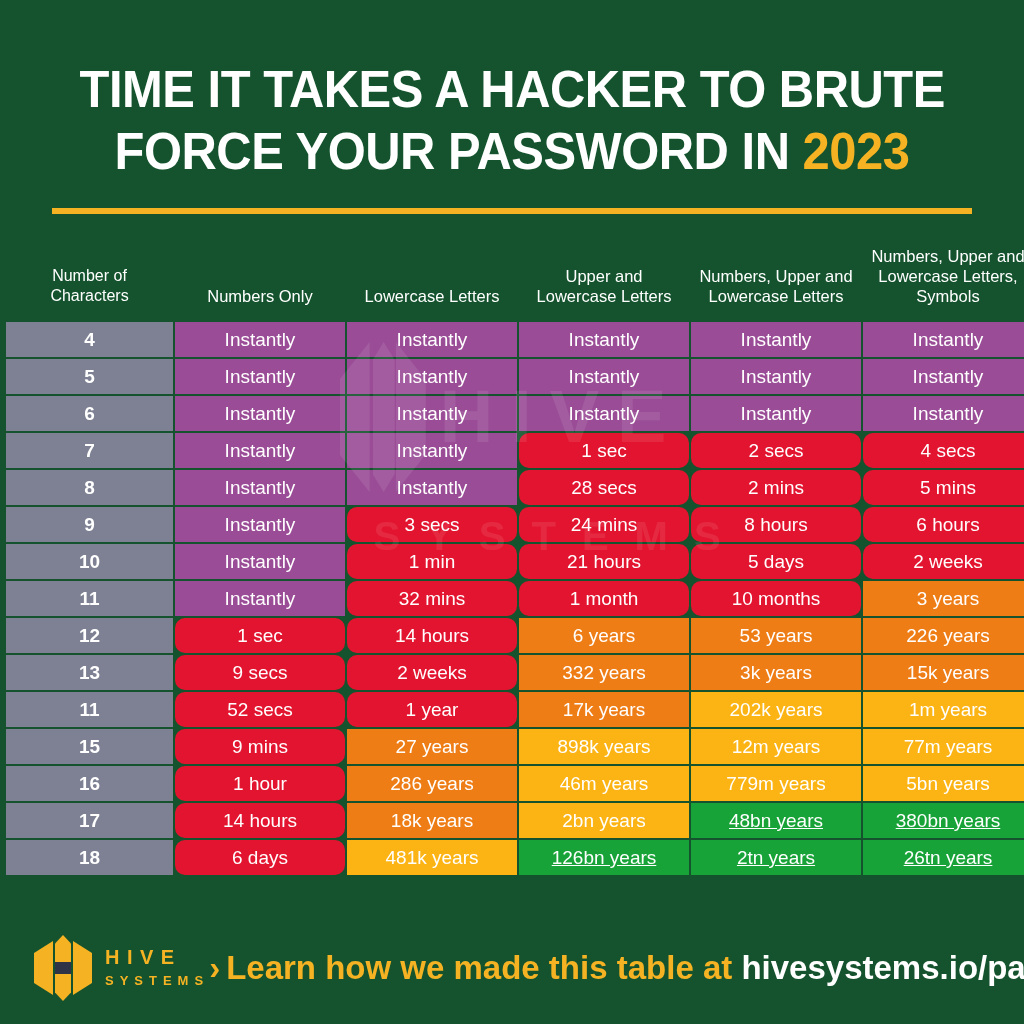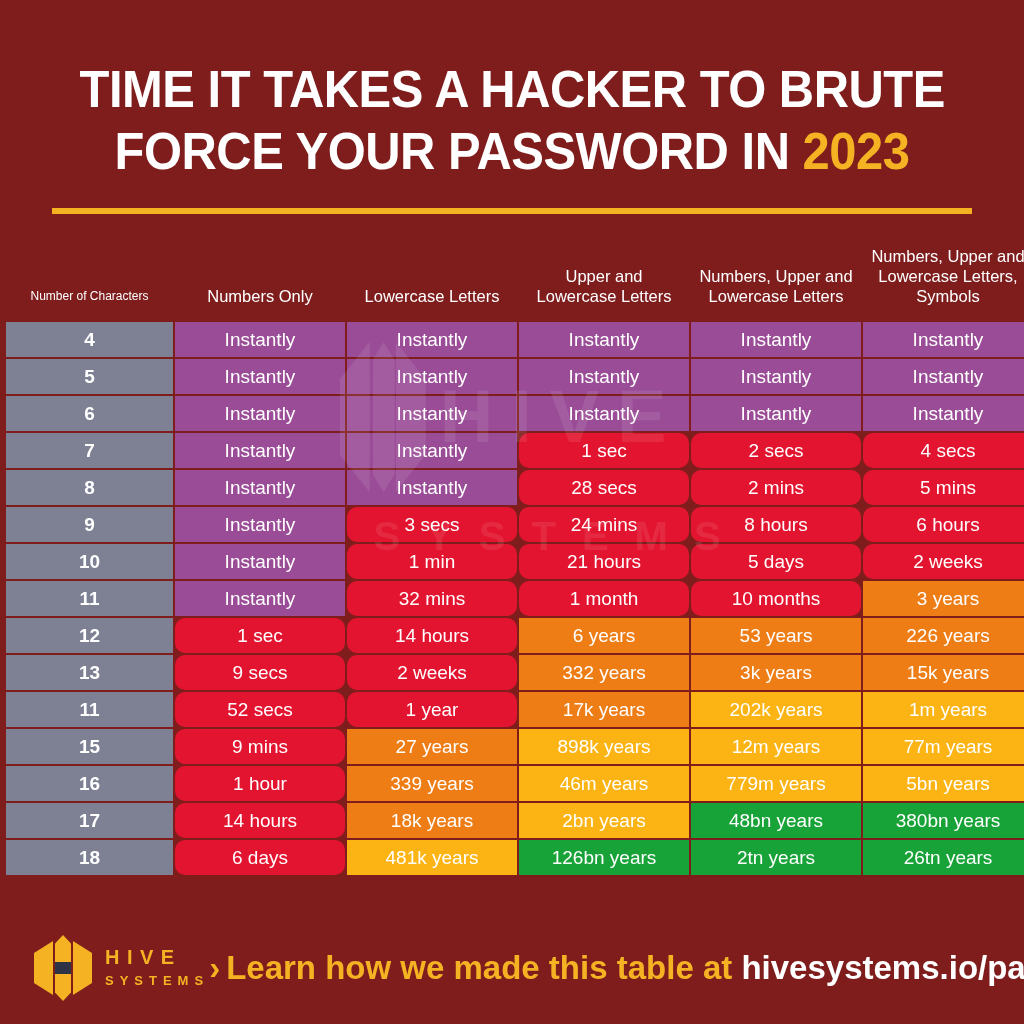--- a/index.html
+++ b/index.html
@@ -11,21 +11,21 @@
     width: 1024px;
     height: 1024px;
     overflow: hidden;
     font-family: "Liberation Sans", sans-serif;
     -webkit-font-smoothing: antialiased;
   }
   #page {
     position: relative;
     width: 1024px;
     height: 1024px;
-    background: #7f1d1d;
+    background: #14532d;
     box-sizing: border-box;
     display: flex;
     flex-direction: column;
   }
 
   
   .title-block {
     padding: 58px 52px 0 52px;
     text-align: center;
   }
@@ -70,21 +70,21 @@
     color: #ffffff;
     font-size: 16.5px;
     font-weight: normal;
     line-height: 20px;
     padding: 6px 6px 14px 6px;
     vertical-align: bottom;
     text-align: center;
     height: 86px;
     box-sizing: border-box;
   }
-  thead th.head-first { font-size: 12px; }
+  thead th.head-first { font-size: 16px; }
 
   tbody td {
     height: 35px;
     text-align: center;
     vertical-align: middle;
     color: #ffffff;
     font-size: 19px;
     font-weight: 400;
     padding: 0 2px;
     box-sizing: border-box;
@@ -97,21 +97,21 @@
     font-weight: bold;
     font-size: 19px;
     color: #ffffff;
   }
 
   
   .sw-purple { background: #9a4d96; }
   .sw-red    { background: #e3142f; border-radius: 10px; }
   .sw-orange { background: #ee7d16; }
   .sw-yellow { background: #fbb414; }
-  .sw-green  { background: #18a338; }
+  .sw-green  { background: #18a338; text-decoration: underline; }
 
   
   .watermark {
     position: absolute;
     left: 0; right: 0;
     top: 110px;
     display: flex;
     flex-direction: column;
     align-items: center;
     justify-content: center;
@@ -371,21 +371,21 @@
             <td class="rowlabel">15</td>
             <td class="sw-red">9 mins</td>
             <td class="sw-orange">27 years</td>
             <td class="sw-yellow">898k years</td>
             <td class="sw-yellow">12m years</td>
             <td class="sw-yellow">77m years</td>
           </tr>
           <tr>
             <td class="rowlabel">16</td>
             <td class="sw-red">1 hour</td>
-            <td class="sw-orange">339 years</td>
+            <td class="sw-orange">286 years</td>
             <td class="sw-yellow">46m years</td>
             <td class="sw-yellow">779m years</td>
             <td class="sw-yellow">5bn years</td>
           </tr>
           <tr>
             <td class="rowlabel">17</td>
             <td class="sw-red">14 hours</td>
             <td class="sw-orange">18k years</td>
             <td class="sw-yellow">2bn years</td>
             <td class="sw-green">48bn years</td>

